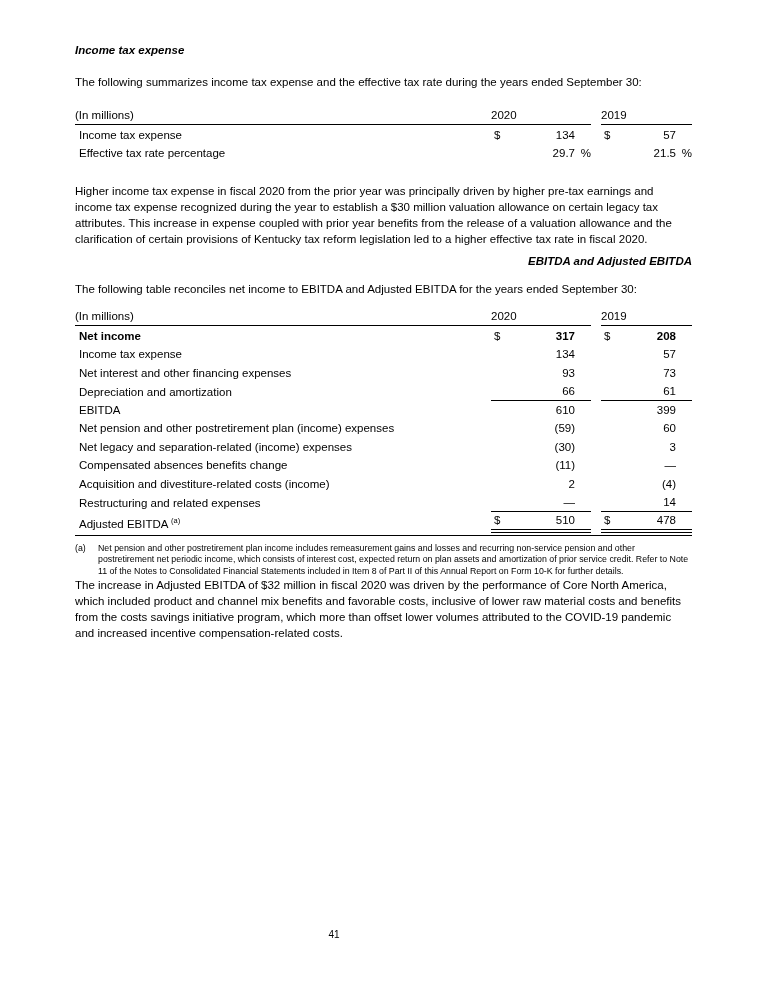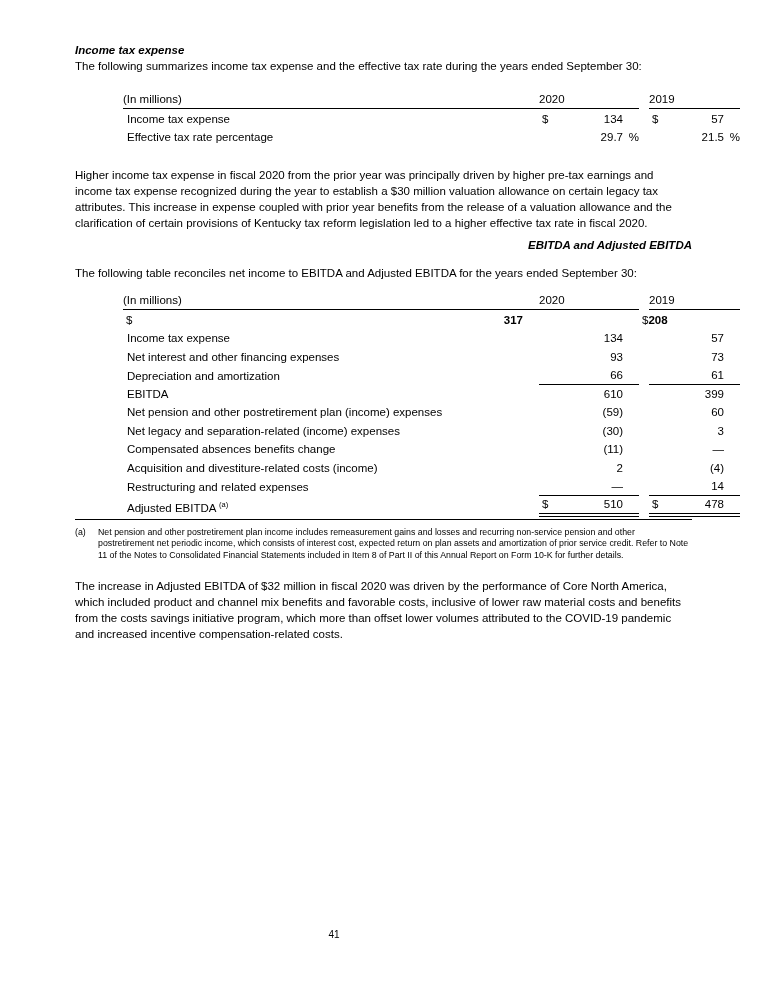--- a/index.html
+++ b/index.html
@@ -26,32 +26,31 @@
     font-weight: bold;
     font-style: italic;
     line-height: 16px;
     margin: 0;
   }
   .para {
     font-size: 11.5px;
     line-height: 16px;
     margin: 0;
   }
-  .intro1 { }
+  .intro1 { margin-top: 16px; }
   .table1 { margin-top: 17px; }
   .para2 { margin-top: 21px; }
   .heading2 { margin-top: 6px; text-align: right; }
   .intro2 { margin-top: 12px; }
   .table2 { margin-top: 11px; }
 
   
   .fin-table {
     width: 617px;
     font-size: 11.5px;
-    margin-left: 48px;
   }
   .trow {
     display: grid;
     grid-template-columns: 416px 100px 10px 91px;
     align-items: end;
   }
   .thead .tlabel,
   .thead .tgroup {
     border-bottom: 1px solid #000;
   }
@@ -109,21 +108,21 @@
   
   .footnote {
     margin-top: 5px;
     border-top: 1px solid #000;
     padding-top: 7px;
     display: grid;
     grid-template-columns: 23px 1fr;
     font-size: 8.8px;
     line-height: 11.6px;
   }
-  .para4 { margin-top: 17px; }
+  .para4 { margin-top: 0; }
 
   .page-number {
     position: absolute;
     top: 929px;
     left: 0;
     width: 668px;
     text-align: center;
     font-size: 10px;
     line-height: 12px;
   }
@@ -181,20 +180,21 @@
   <p class="para intro2">The following table reconciles net income to EBITDA and Adjusted EBITDA for the years ended September 30:</p>
 
   <div class="fin-table table2">
       <div class="trow thead">
         <div class="tlabel">(In millions)</div>
         <div class="tgroup">2020</div>
         <div class="tgap"></div>
         <div class="tgroup">2019</div>
       </div>
       <div class="trow data">
+        <div class="tlabel bold">Net income</div>
         <div class="tgroup">
           <div class="dollar">$</div>
           <div class="tval bold">317</div>
           <div class="pct"></div>
         </div>
         <div class="tgap"></div>
         <div class="tgroup">
           <div class="dollar">$</div>
           <div class="tval bold">208</div>
           <div class="pct"></div>

